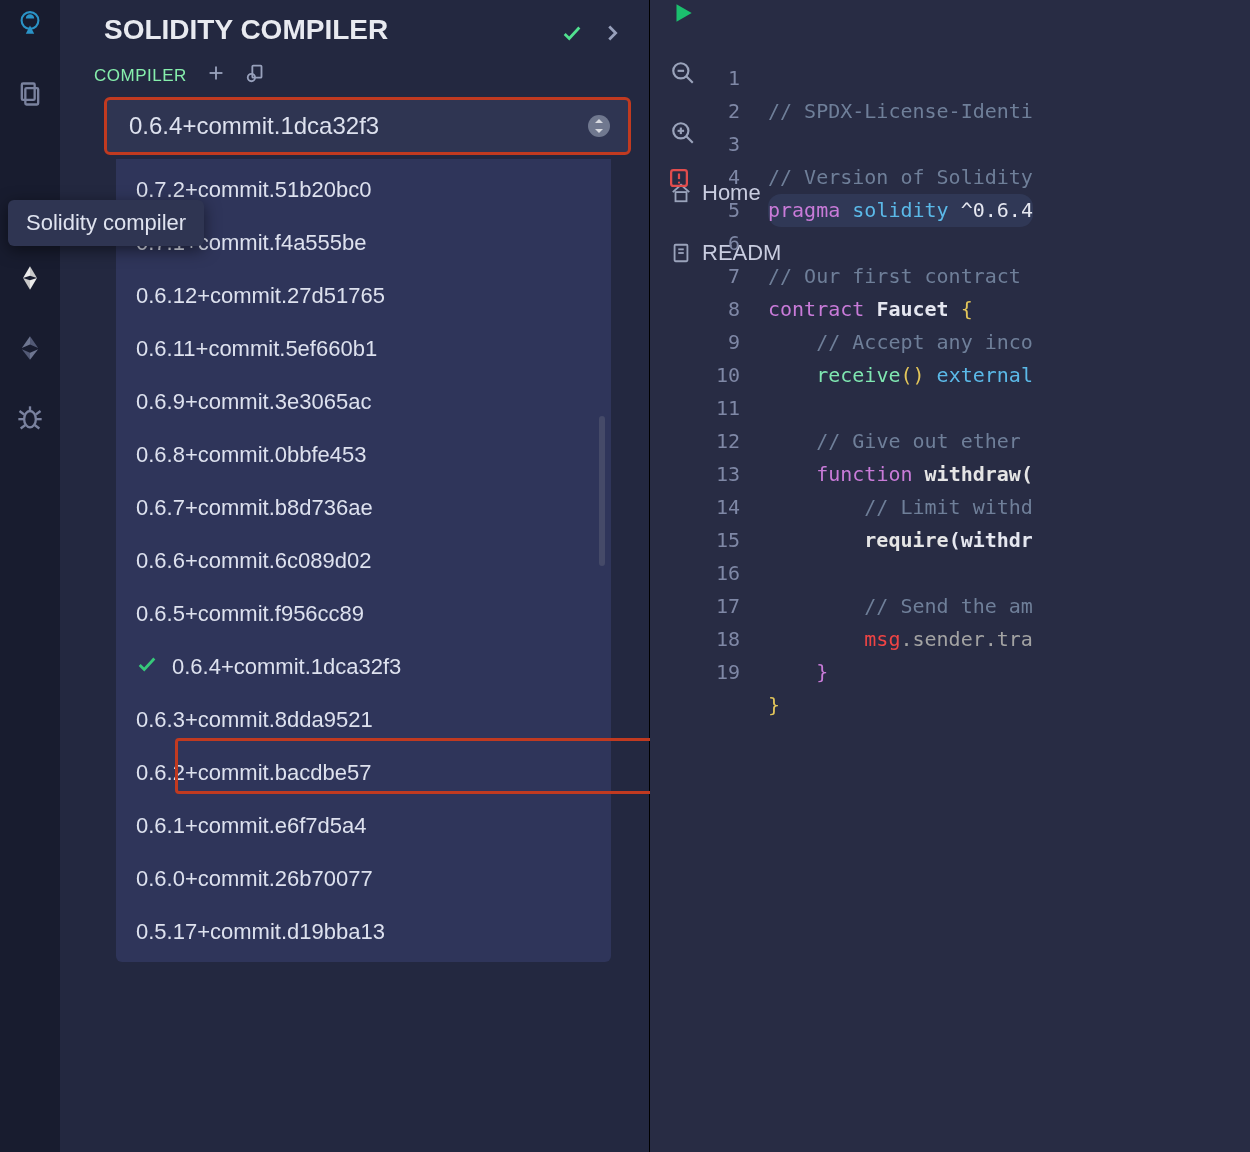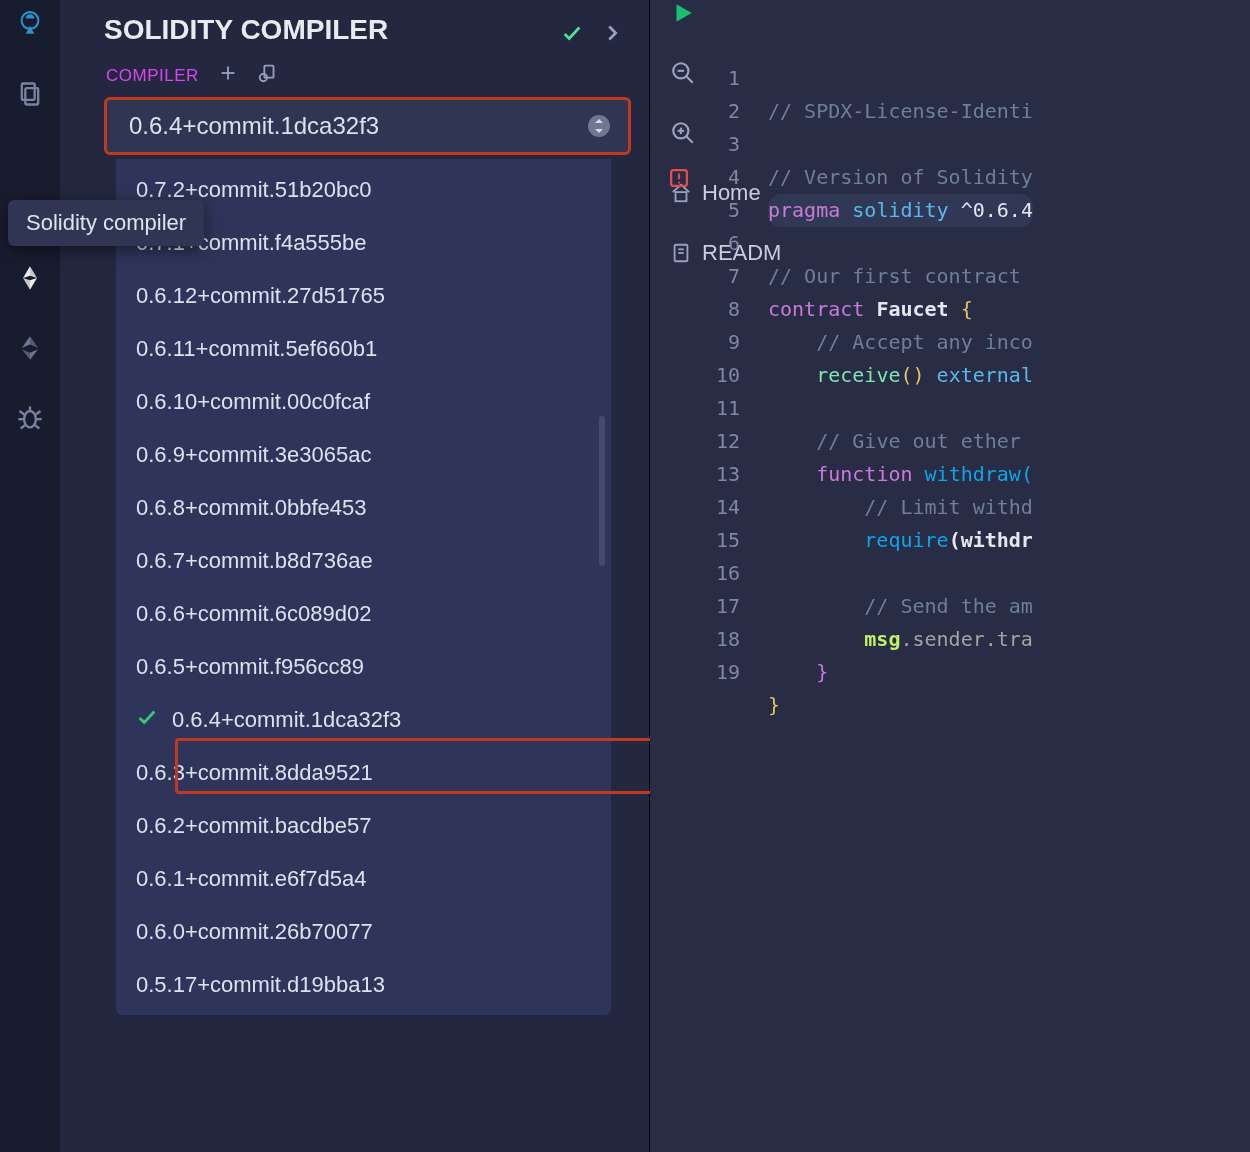--- a/index.html
+++ b/index.html
@@ -32,21 +32,21 @@
     font-size:28px; font-weight:600; color:#e8eaf0;
     padding:6px 0 10px 44px;
     display:flex; align-items:center; gap:18px;
   }
   .panel-title .spacer { flex:1; }
   .panel-title .hdr-icon { width:22px; height:22px; color:#51e18f; }
   .panel-title .hdr-icon.gray { color:#98a1bc; }
 
   .compiler-row {
     display:flex; align-items:center; gap:18px;
-    padding:6px 0 8px 46px; color:#d946ef; font-size:17px; letter-spacing:0.5px;
+    padding:6px 0 8px 34px; color:#86efac; font-size:17px; letter-spacing:0.5px;
   }
   .compiler-row svg { width:22px; height:22px; color:#98a1bc; }
 
   .red-box { border:3px solid #c13a20; border-radius:4px; }
 
   .select-box {
     margin:0 18px 0 44px;
     background:#2f3552; height:58px; border-radius:6px;
     display:flex; align-items:center; padding:0 22px;
     color:#dde1ee; font-size:24px; font-weight:400;
@@ -114,27 +114,27 @@
     position:relative;
   }
   .gutter .ln { height:33px; }
   .error-badge {
     position:absolute; left:20px; top:110px; width:18px;height:18px;
   }
   .error-badge svg{width:18px;height:18px;}
   .code { padding:8px 0 0 10px; white-space:pre; }
   .c-cmt { color:#6f7f99; }
   .c-type{ color:#5bb9e8; }
-  .c-fn  { color:#0ea5e9; }
+  .c-fn  { color:#e5e5e5;font-weight:bold; }
   .c-id  { color:#e5e7f0;font-weight:bold; }
   .c-y   { color:#e3c65a; }
   .c-p   { color:#c97bd9; }
   .c-op  { color:#e5e7f0; }
   .c-dot { color:#a3a3a3;}
-  .c-msg { color:#bef264;font-weight:bold;}
+  .c-msg { color:#ef4444;}
   .c-rcv { color:#7fe7b1;}
   .c-line-hl { display:inline-block; background:#303856;border-radius:13px; }
 </style>
 </head>
 <body>
 
 <div class="iconbar">
   <div class="nav-icon">
     <svg class="logo-svg" viewBox="0 0 40 40">
         <circle cx="20" cy="15" r="12" fill="none" stroke="#2a93c7" stroke-width="3"></circle>
@@ -224,23 +224,20 @@
           <span class="dd-item-text">0.7.2+commit.51b20bc0</span>
         </div>
         <div class="dd-item not-selected">
           <span class="dd-item-text">0.7.1+commit.f4a555be</span>
         </div>
         <div class="dd-item not-selected">
           <span class="dd-item-text">0.6.12+commit.27d51765</span>
         </div>
         <div class="dd-item not-selected">
           <span class="dd-item-text">0.6.11+commit.5ef660b1</span>
-        </div>
-        <div class="dd-item not-selected">
-          <span class="dd-item-text">0.6.10+commit.00c0fcaf</span>
         </div>
         <div class="dd-item not-selected">
           <span class="dd-item-text">0.6.9+commit.3e3065ac</span>
         </div>
         <div class="dd-item not-selected">
           <span class="dd-item-text">0.6.8+commit.0bbfe453</span>
         </div>
         <div class="dd-item not-selected">
           <span class="dd-item-text">0.6.7+commit.b8d736ae</span>
         </div>

